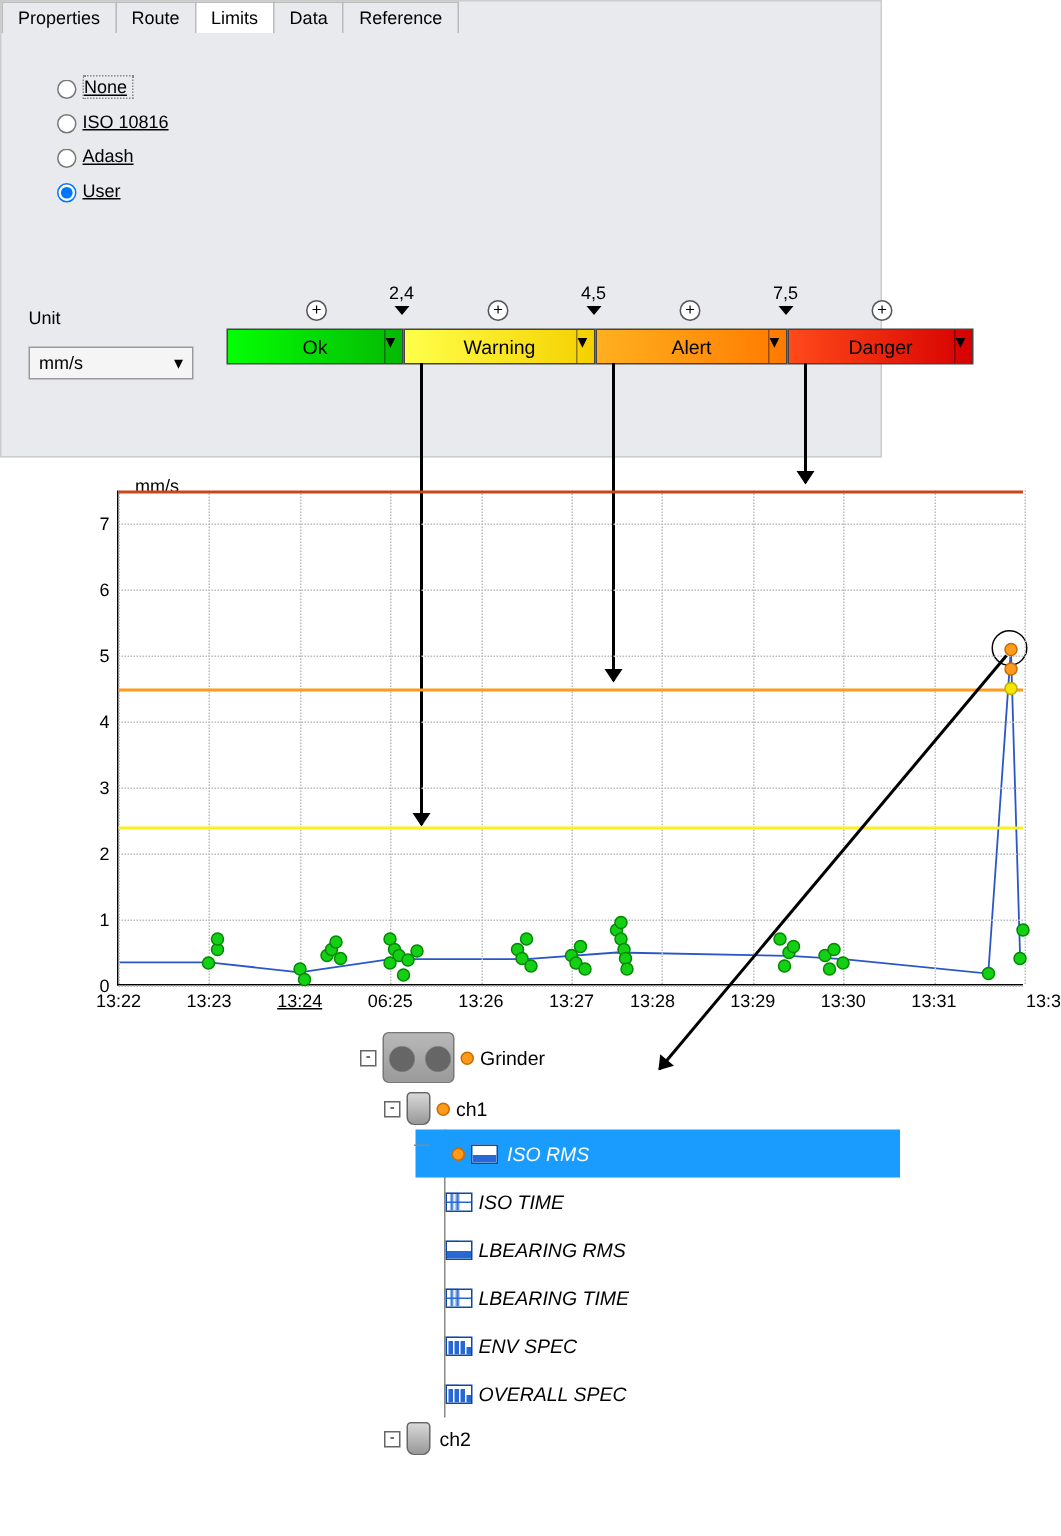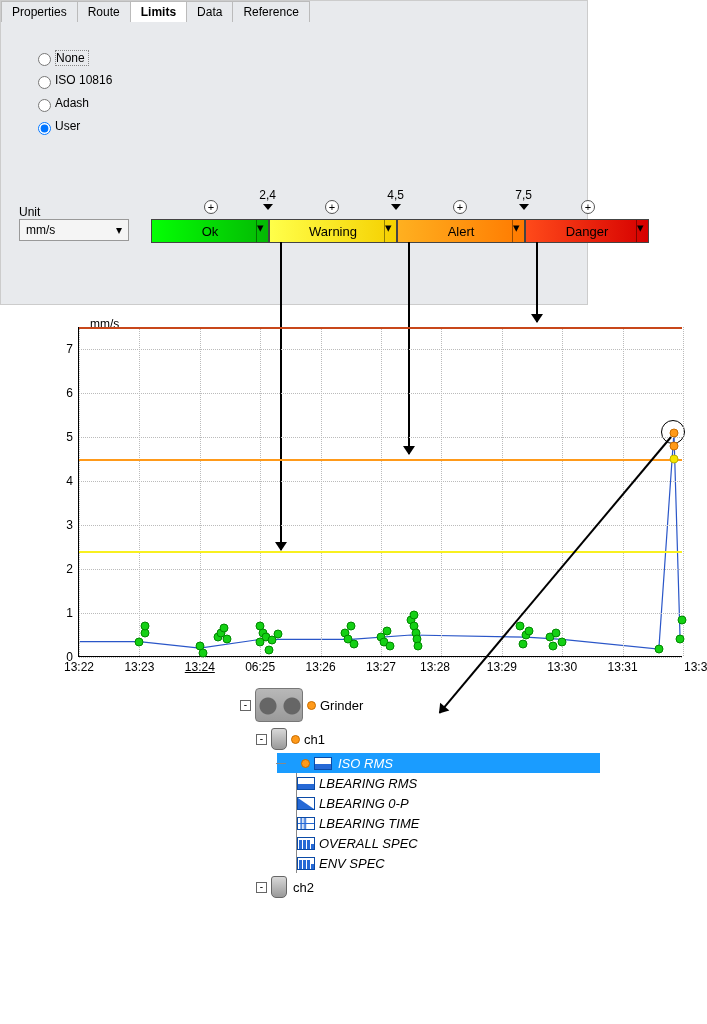--- a/index.html
+++ b/index.html
@@ -21,27 +21,27 @@
   .tabs { display: flex; }
   .tab {
     padding: 3px 10px;
     border: 1px solid #bbb;
     border-bottom: none;
     background: #e8eaed;
     margin-right: -1px;
     font-size: 12px;
     cursor: pointer;
   }
-  .tab.active { background: #fff; font-weight: bold; }
+  .tab.active { background: #fff; }
   .radio-group { margin: 28px 0 0 32px; }
-  .radio-row { display: flex; align-items: flex-start; margin-bottom: 7px; font-size: 12px; }
+  .radio-row { display: flex; align-items: center; margin-bottom: 7px; font-size: 12px; text-decoration: underline; }
   .radio-row input { margin-right: 4px; }
   .radio-none { border: 1px dotted #888; padding: 0 3px 0 0; }
   .unit-block { position: absolute; left: 18px; top: 204px; }
-  .unit-block label { display:block; margin-bottom:0; font-size:12px;}
+  .unit-block label { display:block; margin-bottom:12px; font-size:12px;}
   .unit-block .dd {
     width: 110px; height:22px;
     border:1px solid #999; background:#f5f5f5;
     display:flex; align-items:center; justify-content:space-between;
     padding: 0 6px; font-size:12px;
   }
   .threshold-bar {
     position: absolute;
     left: 150px; top: 218px;
     display: flex;
@@ -121,21 +121,21 @@
     position:absolute; width:24px;height:24px;border:1px solid #000;border-radius:50%;
     transform:translate(-50%,-50%);
   }
   
   .tree {
     margin: 0 0 0 240px;
     width:360px;
     font-size:13px;
     position:relative;
   }
-  .tree-row { display:flex; align-items:center; height:20px; position:relative;}
+  .tree-row { display:flex; align-items:center; height:32px; position:relative;}
   .tree .exp {
     width:11px;height:11px;border:1px solid #666;background:#fff;
     display:flex;align-items:center;justify-content:center;font-size:10px;line-height:10px;
     margin-right:4px;
   }
   .status-dot { width:9px;height:9px;border-radius:50%;background:#ff9a1a;border:1px solid #c86c00;margin:0 4px;}
   .tree .item-ico {
     width:18px;height:13px;border:1px solid #0a4aa6;background:#fff;margin-right:4px;
     display:inline-block; position:relative; overflow:hidden;
   }
@@ -357,38 +357,38 @@
       <span class="status-dot"></span>
       <span>ch1</span>
     </div>
     <div class="tree-lines" style="margin-left:40px" id="tree-items">
         <div class="tree-row" style="background: rgb(26, 156, 255); margin-left: -20px; padding-left: 20px;">
           <span class="status-dot"></span>
           <span class="item-ico ico-rms"></span>
           <span class="tree-sel">ISO RMS</span>
         </div>
         <div class="tree-row">
+          <span class="item-ico ico-time"></span>
+          <span class="tree-item">ISO TIME</span>
+        </div>
+        <div class="tree-row">
           <span class="item-ico ico-rms"></span>
           <span class="tree-item">LBEARING RMS</span>
         </div>
         <div class="tree-row">
-          <span class="item-ico ico-triag"></span>
-          <span class="tree-item">LBEARING 0-P</span>
-        </div>
-        <div class="tree-row">
           <span class="item-ico ico-time"></span>
           <span class="tree-item">LBEARING TIME</span>
         </div>
         <div class="tree-row">
           <span class="item-ico ico-spec"></span>
+          <span class="tree-item">ENV SPEC</span>
+        </div>
+        <div class="tree-row">
+          <span class="item-ico ico-spec"></span>
           <span class="tree-item">OVERALL SPEC</span>
-        </div>
-        <div class="tree-row">
-          <span class="item-ico ico-spec"></span>
-          <span class="tree-item">ENV SPEC</span>
         </div>
       </div>
     <div class="tree-row" style="height:28px">
       <span class="exp">-</span>
       <span class="sensor-ico"></span>
       <span style="margin-left:6px">ch2</span>
     </div>
   </div>
 </div>
 

